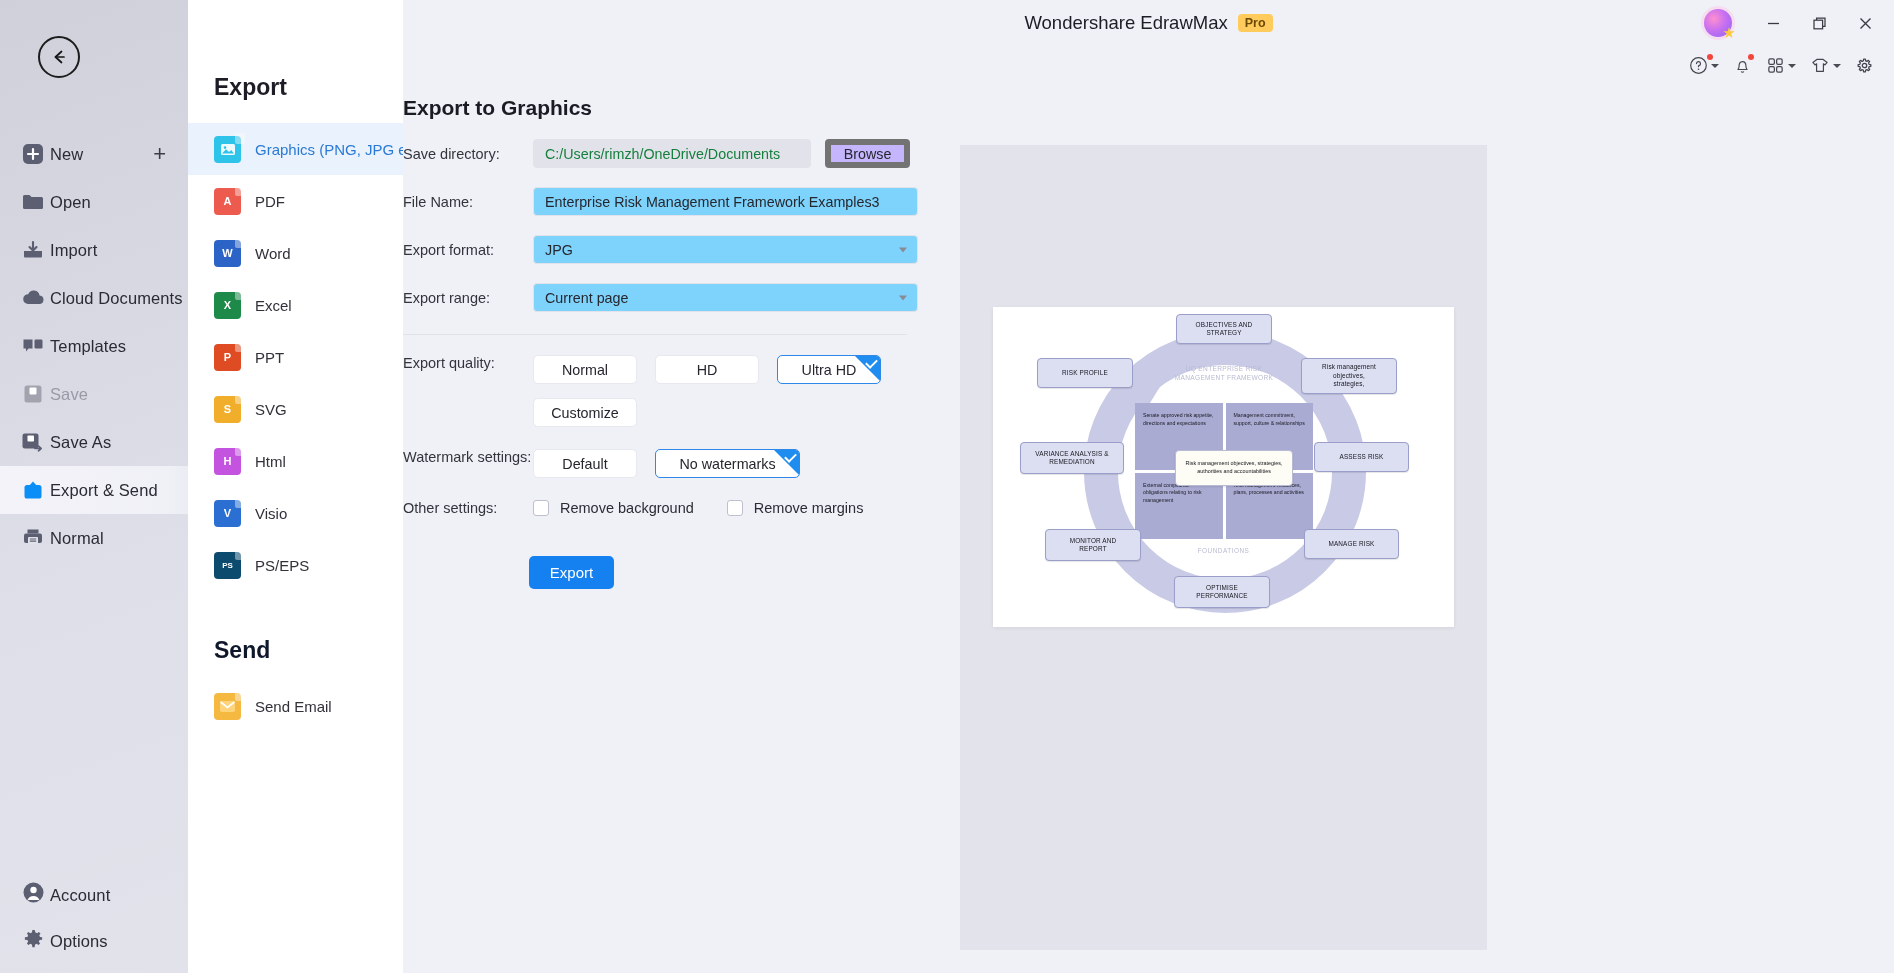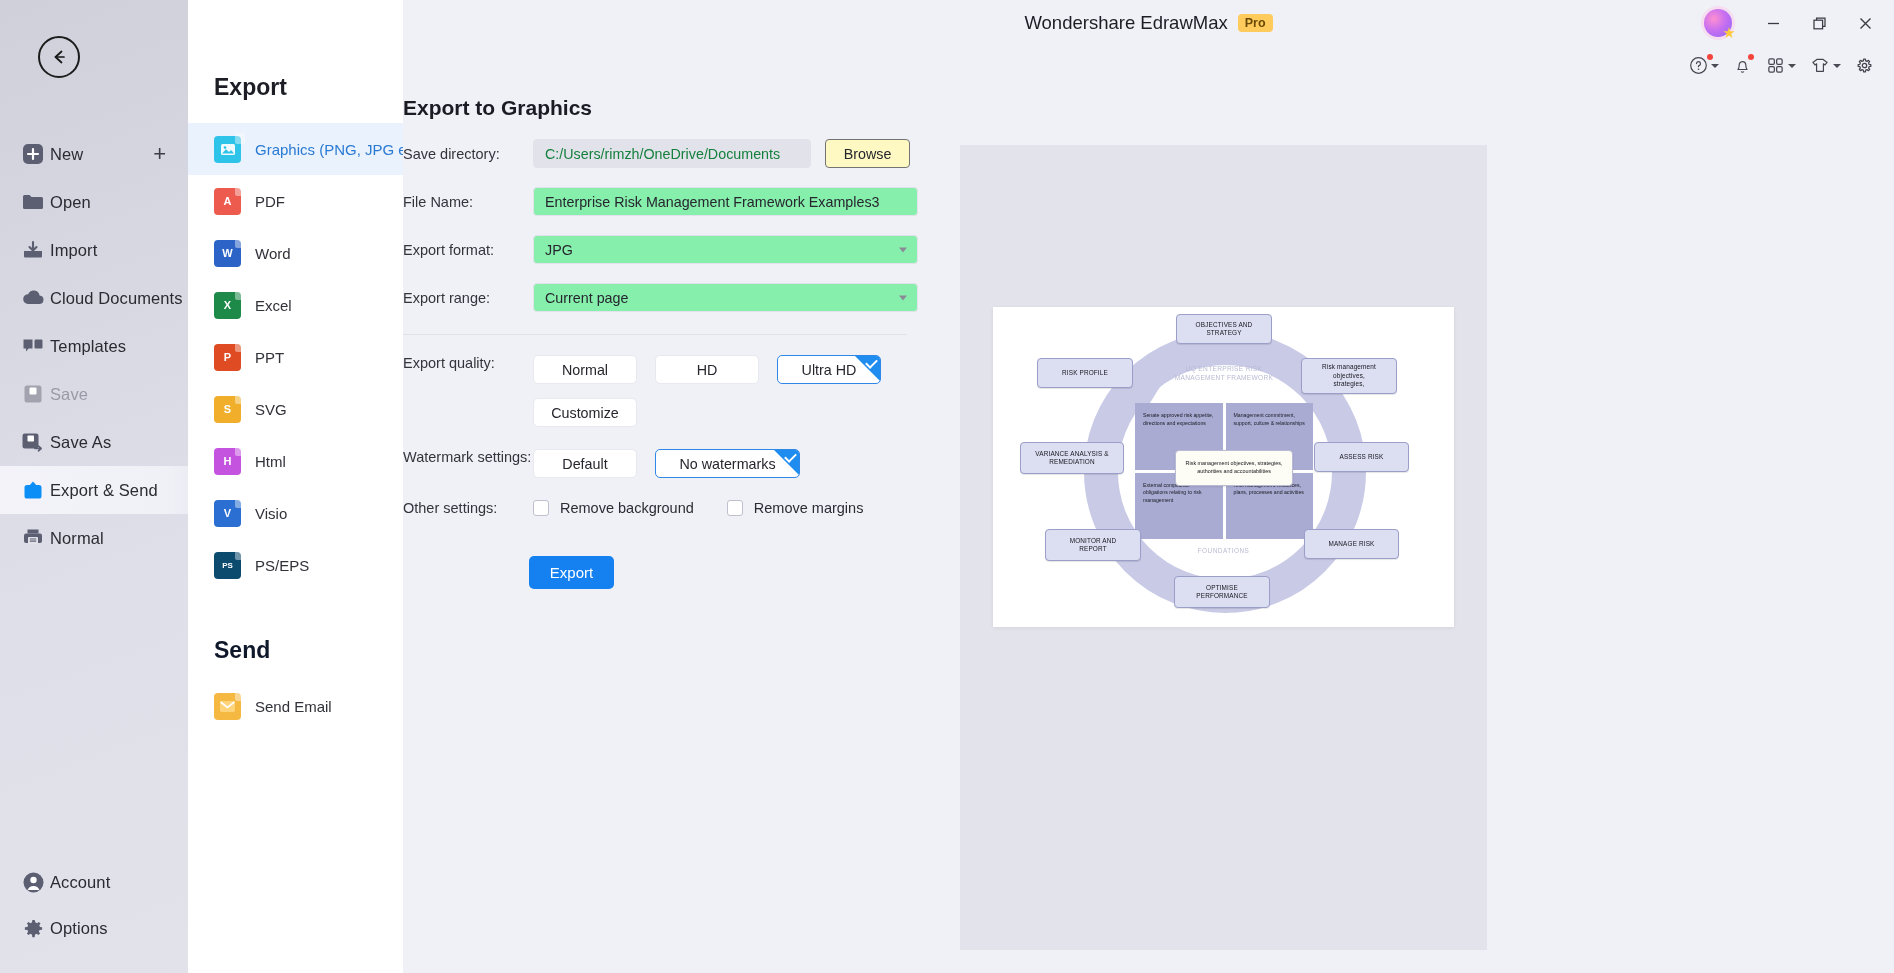--- a/index.html
+++ b/index.html
@@ -35,21 +35,21 @@
   }
   .rail-item.active::before {
     content: ""; position: absolute; left: 0; top: 0; bottom: 0; width: 3px; background: #ffb64d;
     opacity: .0;
   }
   .rail-plus {
     position: absolute; right: 22px; top: 50%; transform: translateY(-50%);
     font-size: 22px; color: #3d3d47; line-height: 1; font-weight: 300;
   }
   .rail-bottom { position: absolute; left: 0; bottom: 22px; width: 188px; }
-  .rail-bottom .rail-item { height: 46px; }
+  .rail-bottom .rail-item { height: 46px; align-items: flex-end; }
   .ricon { width: 26px; height: 26px; flex: 0 0 26px; display:flex; align-items:center; justify-content:center; }
 
   
   .listpanel {
     position: absolute; left: 188px; top: 0; width: 225px; height: 973px;
     background: #ffffff;
   }
   .panel-title { font-size: 23px; font-weight: bold; color: #1d1d26; padding: 74px 0 0 26px; }
   .fmt-list { margin-top: 22px; }
   .fmt-item {
@@ -98,28 +98,28 @@
   .tool { display: flex; align-items: center; gap: 3px; padding: 4px; cursor: pointer; position: relative; }
   .dot-red { position: absolute; right: 10px; top: 2px; width: 6px; height: 6px; border-radius: 50%; background: #f4453c; }
   .caret { width: 0; height: 0; border-left: 4px solid transparent; border-right: 4px solid transparent; border-top: 4.5px solid #4a4a55; }
 
   
   .form { position: absolute; left: 0; top: 96px; width: 640px; }
   .form h1 { font-size: 21px; font-weight: bold; color: #1b1b24; margin-left: 0; }
   .frow { display: flex; align-items: center; margin-top: 19px; }
   .flabel2 { width: 130px; font-size: 14.5px; color: #34343d; }
   .field {
-    height: 29px; border-radius: 4px; background: #86efac; border: 1px solid #e2e2ea;
+    height: 29px; border-radius: 4px; background: #7dd3fc; border: 1px solid #e2e2ea;
     display: flex; align-items: center; padding: 0 11px; font-size: 14.3px; color: #26262e;
   }
   .field.dirfield { width: 278px; background: #e2e2ea; border-color: #e2e2ea; color: #15803d; }
   .field.wide { width: 385px; }
   .browse-btn {
-    margin-left: 14px; width: 85px; height: 29px; border-radius: 4px; background: #fef9c3;
-    border: 1px solid #737373; display: flex; align-items: center; justify-content: center;
+    margin-left: 14px; width: 85px; height: 29px; border-radius: 4px; background: #c4b5fd;
+    border: 6px solid #737373; display: flex; align-items: center; justify-content: center;
     font-size: 14.3px; color: #26262e; cursor: pointer;
   }
   .selectwrap { position: relative; }
   .sel-caret {
     position: absolute; right: 11px; top: 50%; transform: translateY(-50%);
     width: 0; height: 0; border-left: 4.5px solid transparent; border-right: 4.5px solid transparent;
     border-top: 5px solid #8b8b98;
   }
   .divider { height: 1px; background: #e1e1ea; width: 504px; margin: 22px 0 0 0; }
 

